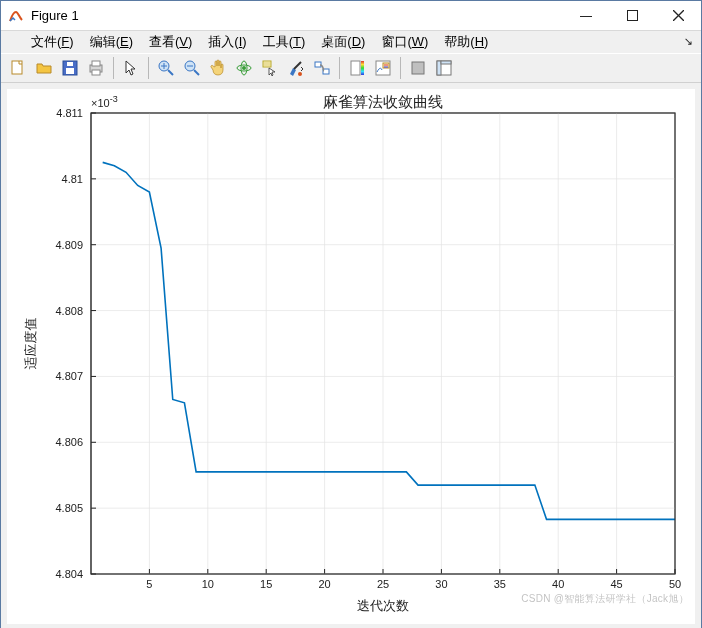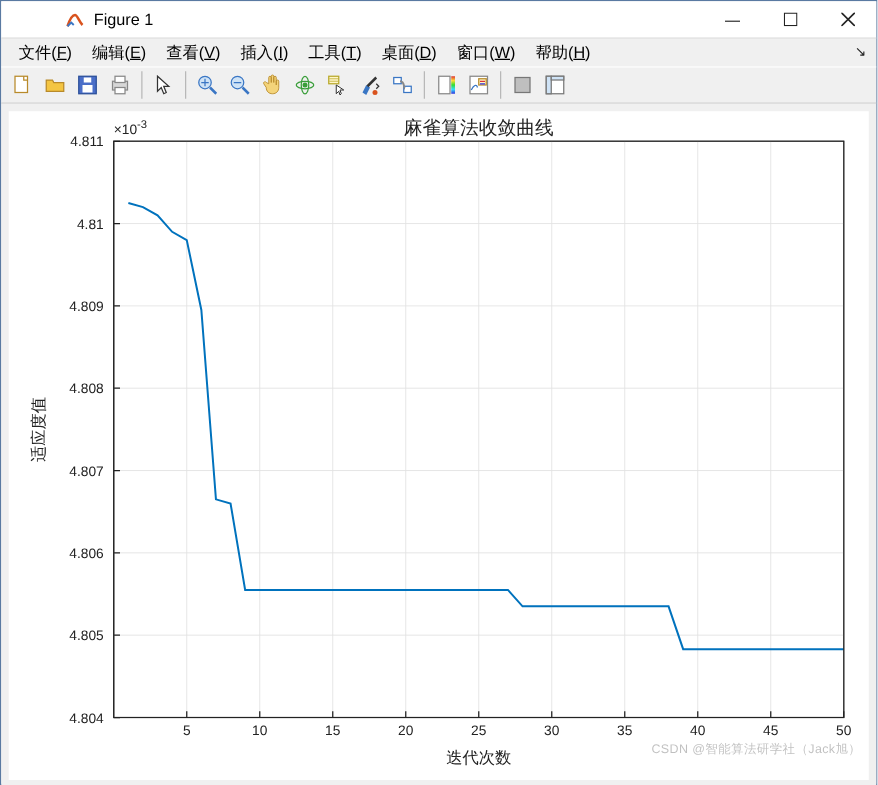--- a/index.html
+++ b/index.html
@@ -1,25 +1,25 @@
 <!DOCTYPE html>
 <html><head>
 <meta charset="utf-8">
 <style>
   * { box-sizing: border-box; }
   html, body { margin: 0; padding: 0; }
   body { width: 702px; height: 628px; font-family: "Microsoft YaHei", "SimSun", Tahoma, sans-serif; font-size: 12px; color: #000; background: #fff; }
   .window { width: 702px; height: 628px; display: flex; flex-direction: column; border: 1px solid #5a7aa2; background: #f0f0f0; }
   
-  .titlebar { height: 30px; display: flex; align-items: center; background: #fff; border-bottom: 1px solid #d9d9d9; padding-left: 44px; }
+  .titlebar { height: 30px; display: flex; align-items: center; background: #fff; border-bottom: 1px solid #d9d9d9; }
   .titlebar .icon { width: 18px; height: 18px; margin: 0 6px; display: inline-flex; align-items: center; justify-content: center; }
   .titlebar .title { flex: 1; font-size: 13px; color: #000; }
   .titlebar .btn { width: 46px; height: 30px; display: flex; align-items: center; justify-content: center; cursor: pointer; }
   
-  .menubar { height: 24px; display: flex; align-items: center; padding: 0 6px; background: #f0f0f0; position: relative; }
+  .menubar { height: 24px; display: flex; align-items: center; padding: 0 22px; background: #f0f0f0; position: relative; }
   .menubar .item { padding: 2px 8px; cursor: pointer; font-size: 13px; }
   .menubar .item u { text-decoration: underline; }
   .menubar .arrow { position: absolute; right: 8px; top: 4px; font-size: 11px; color: #222; }
   
   .toolbar { height: 30px; display: flex; align-items: center; padding: 2px 4px; background: #f0f0f0; border-top: 1px solid #fff; border-bottom: 1px solid #d0d0d0; gap: 0; }
   .toolbar .tbtn { width: 24px; height: 24px; display: flex; align-items: center; justify-content: center; cursor: pointer; border: 1px solid transparent; border-radius: 2px; margin: 0 1px; }
   .toolbar .sep { width: 1px; height: 22px; background: #b8b8b8; margin: 0 4px; }
   
   .figurebody { flex: 1; background: #f0f0f0; padding: 6px; }
   .canvas { width: 100%; height: 100%; background: #fff; position: relative; }

